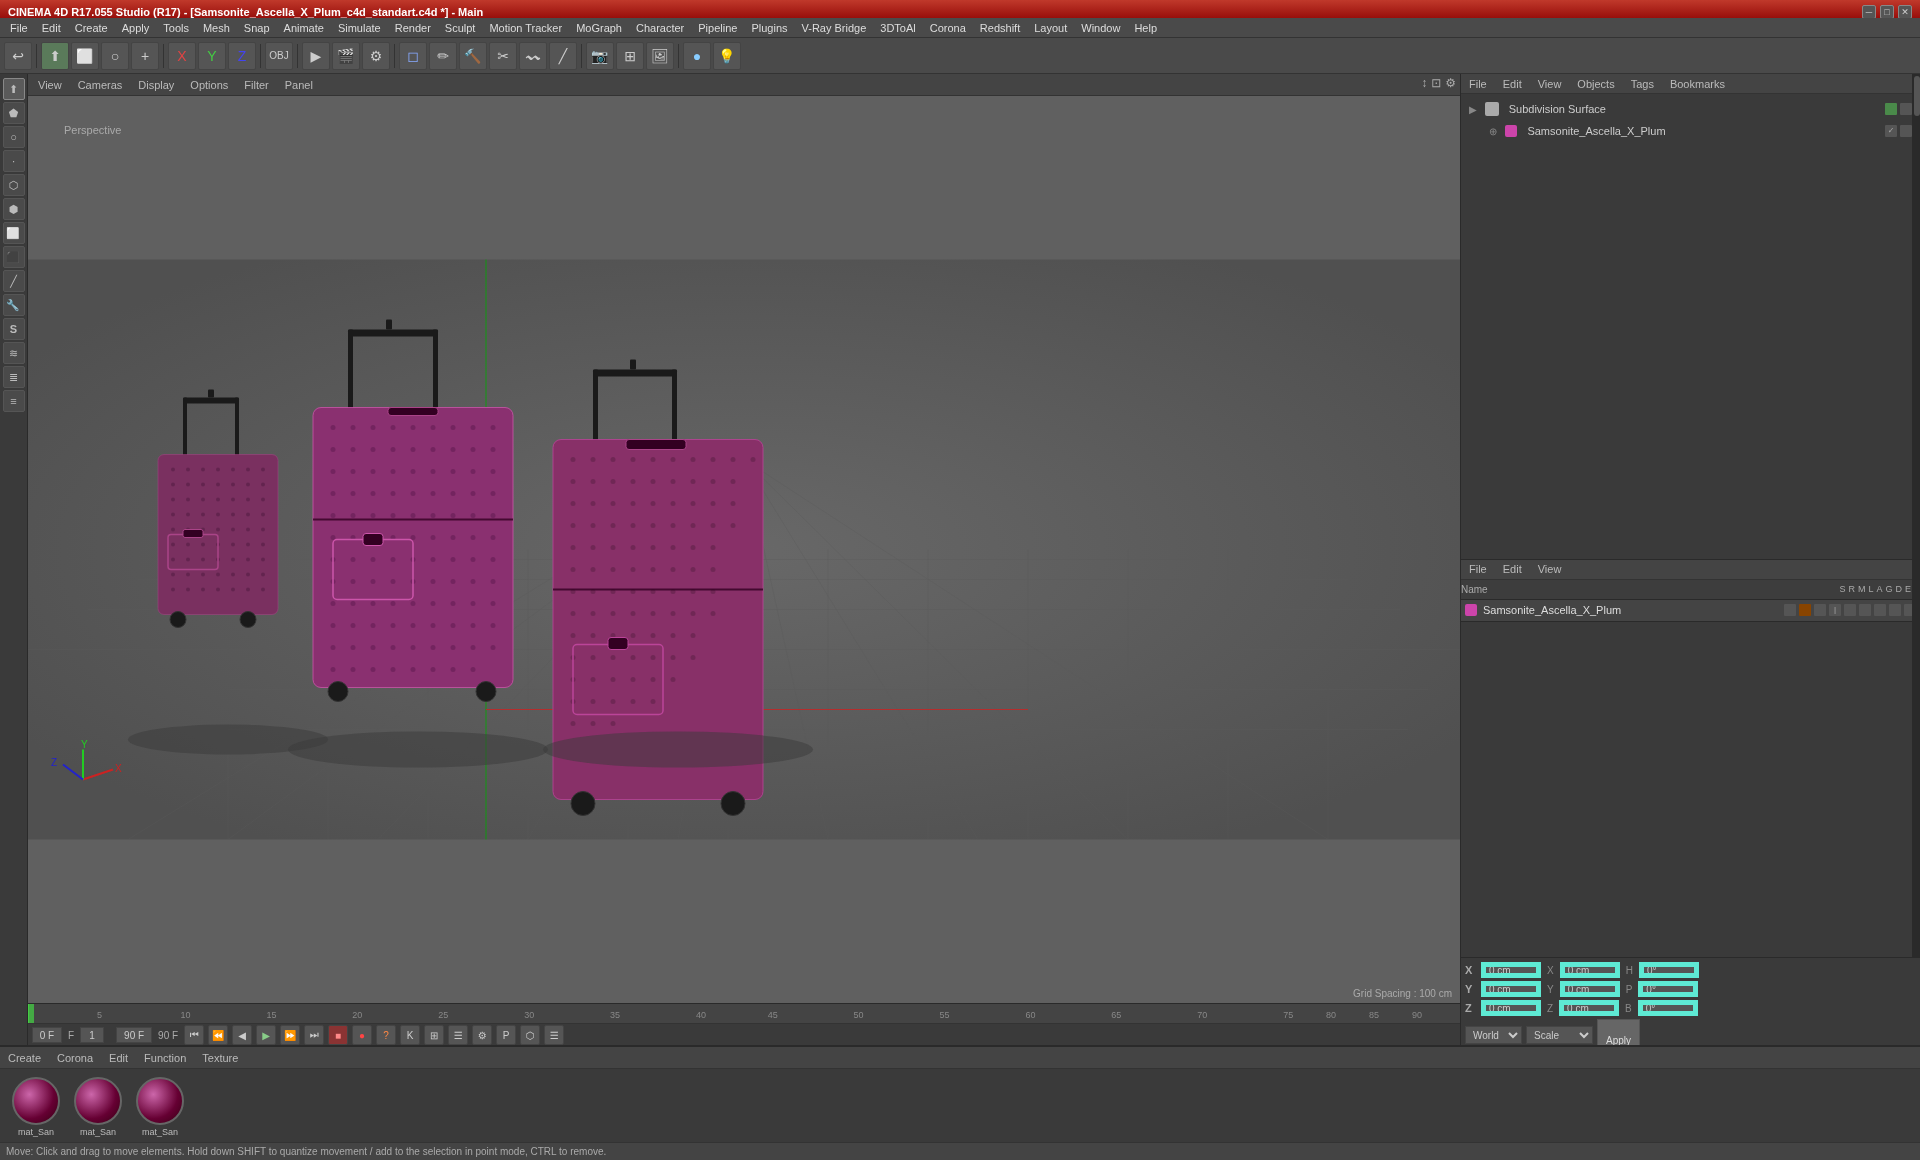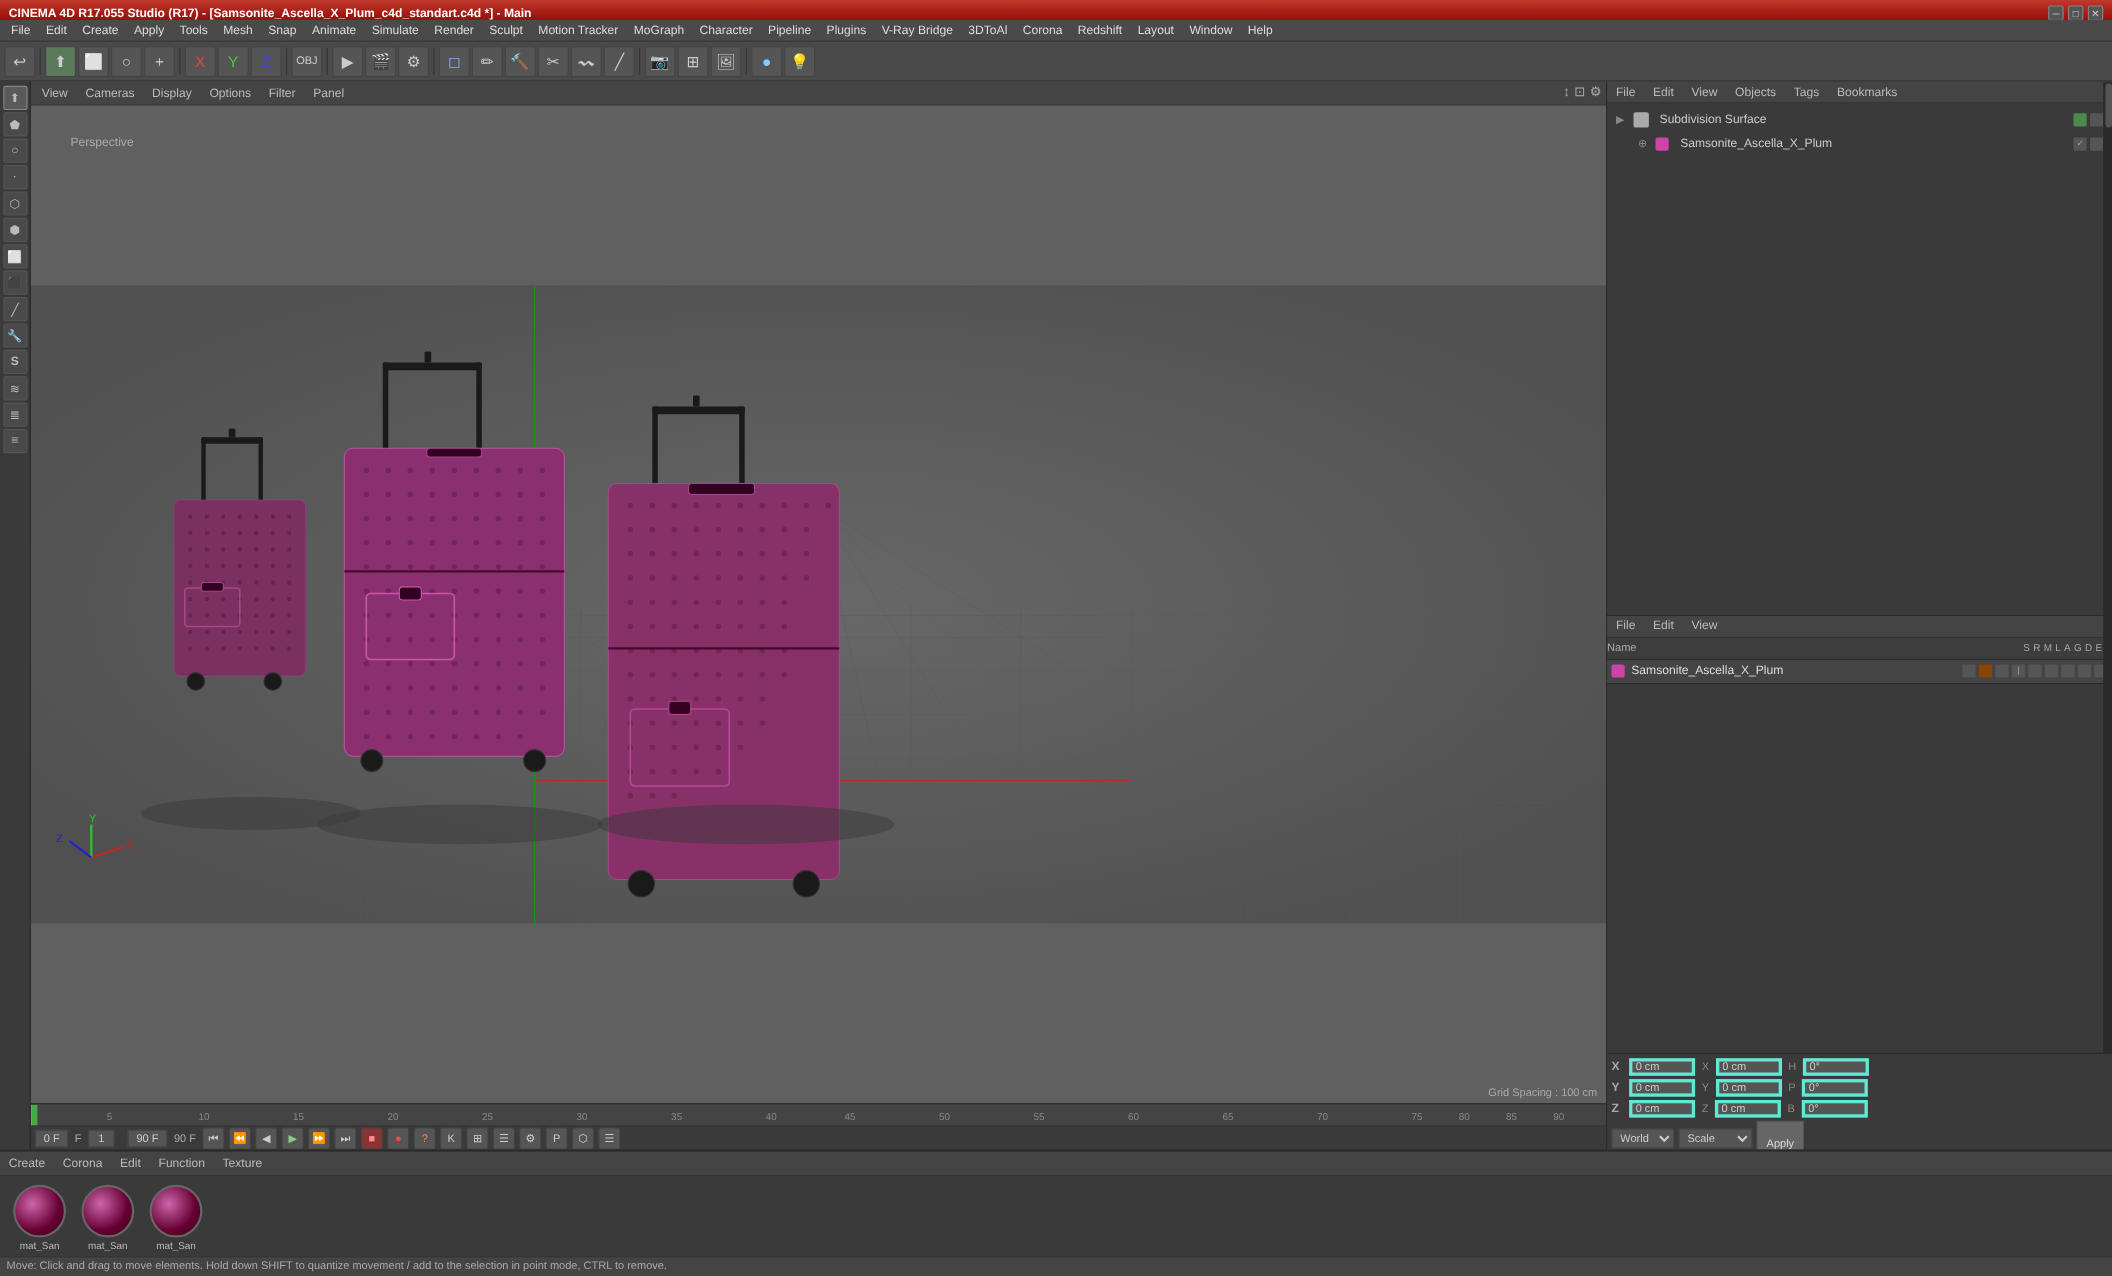--- a/index.html
+++ b/index.html
@@ -380,21 +380,21 @@
     .coord-label {
       width: 12px;
       font-size: 11px;
       color: #aaa;
       font-weight: bold;
     }
     .coord-input {
       width: 60px;
       height: 16px;
       background: #555;
-      border: 3px solid #5eead4;
+      border: 5px solid #5eead4;
       color: #ccc;
       font-size: 10px;
       padding: 0 3px;
       outline: none;
     }
 
     
     #coord-bottom {
       display: flex;
       align-items: center;

